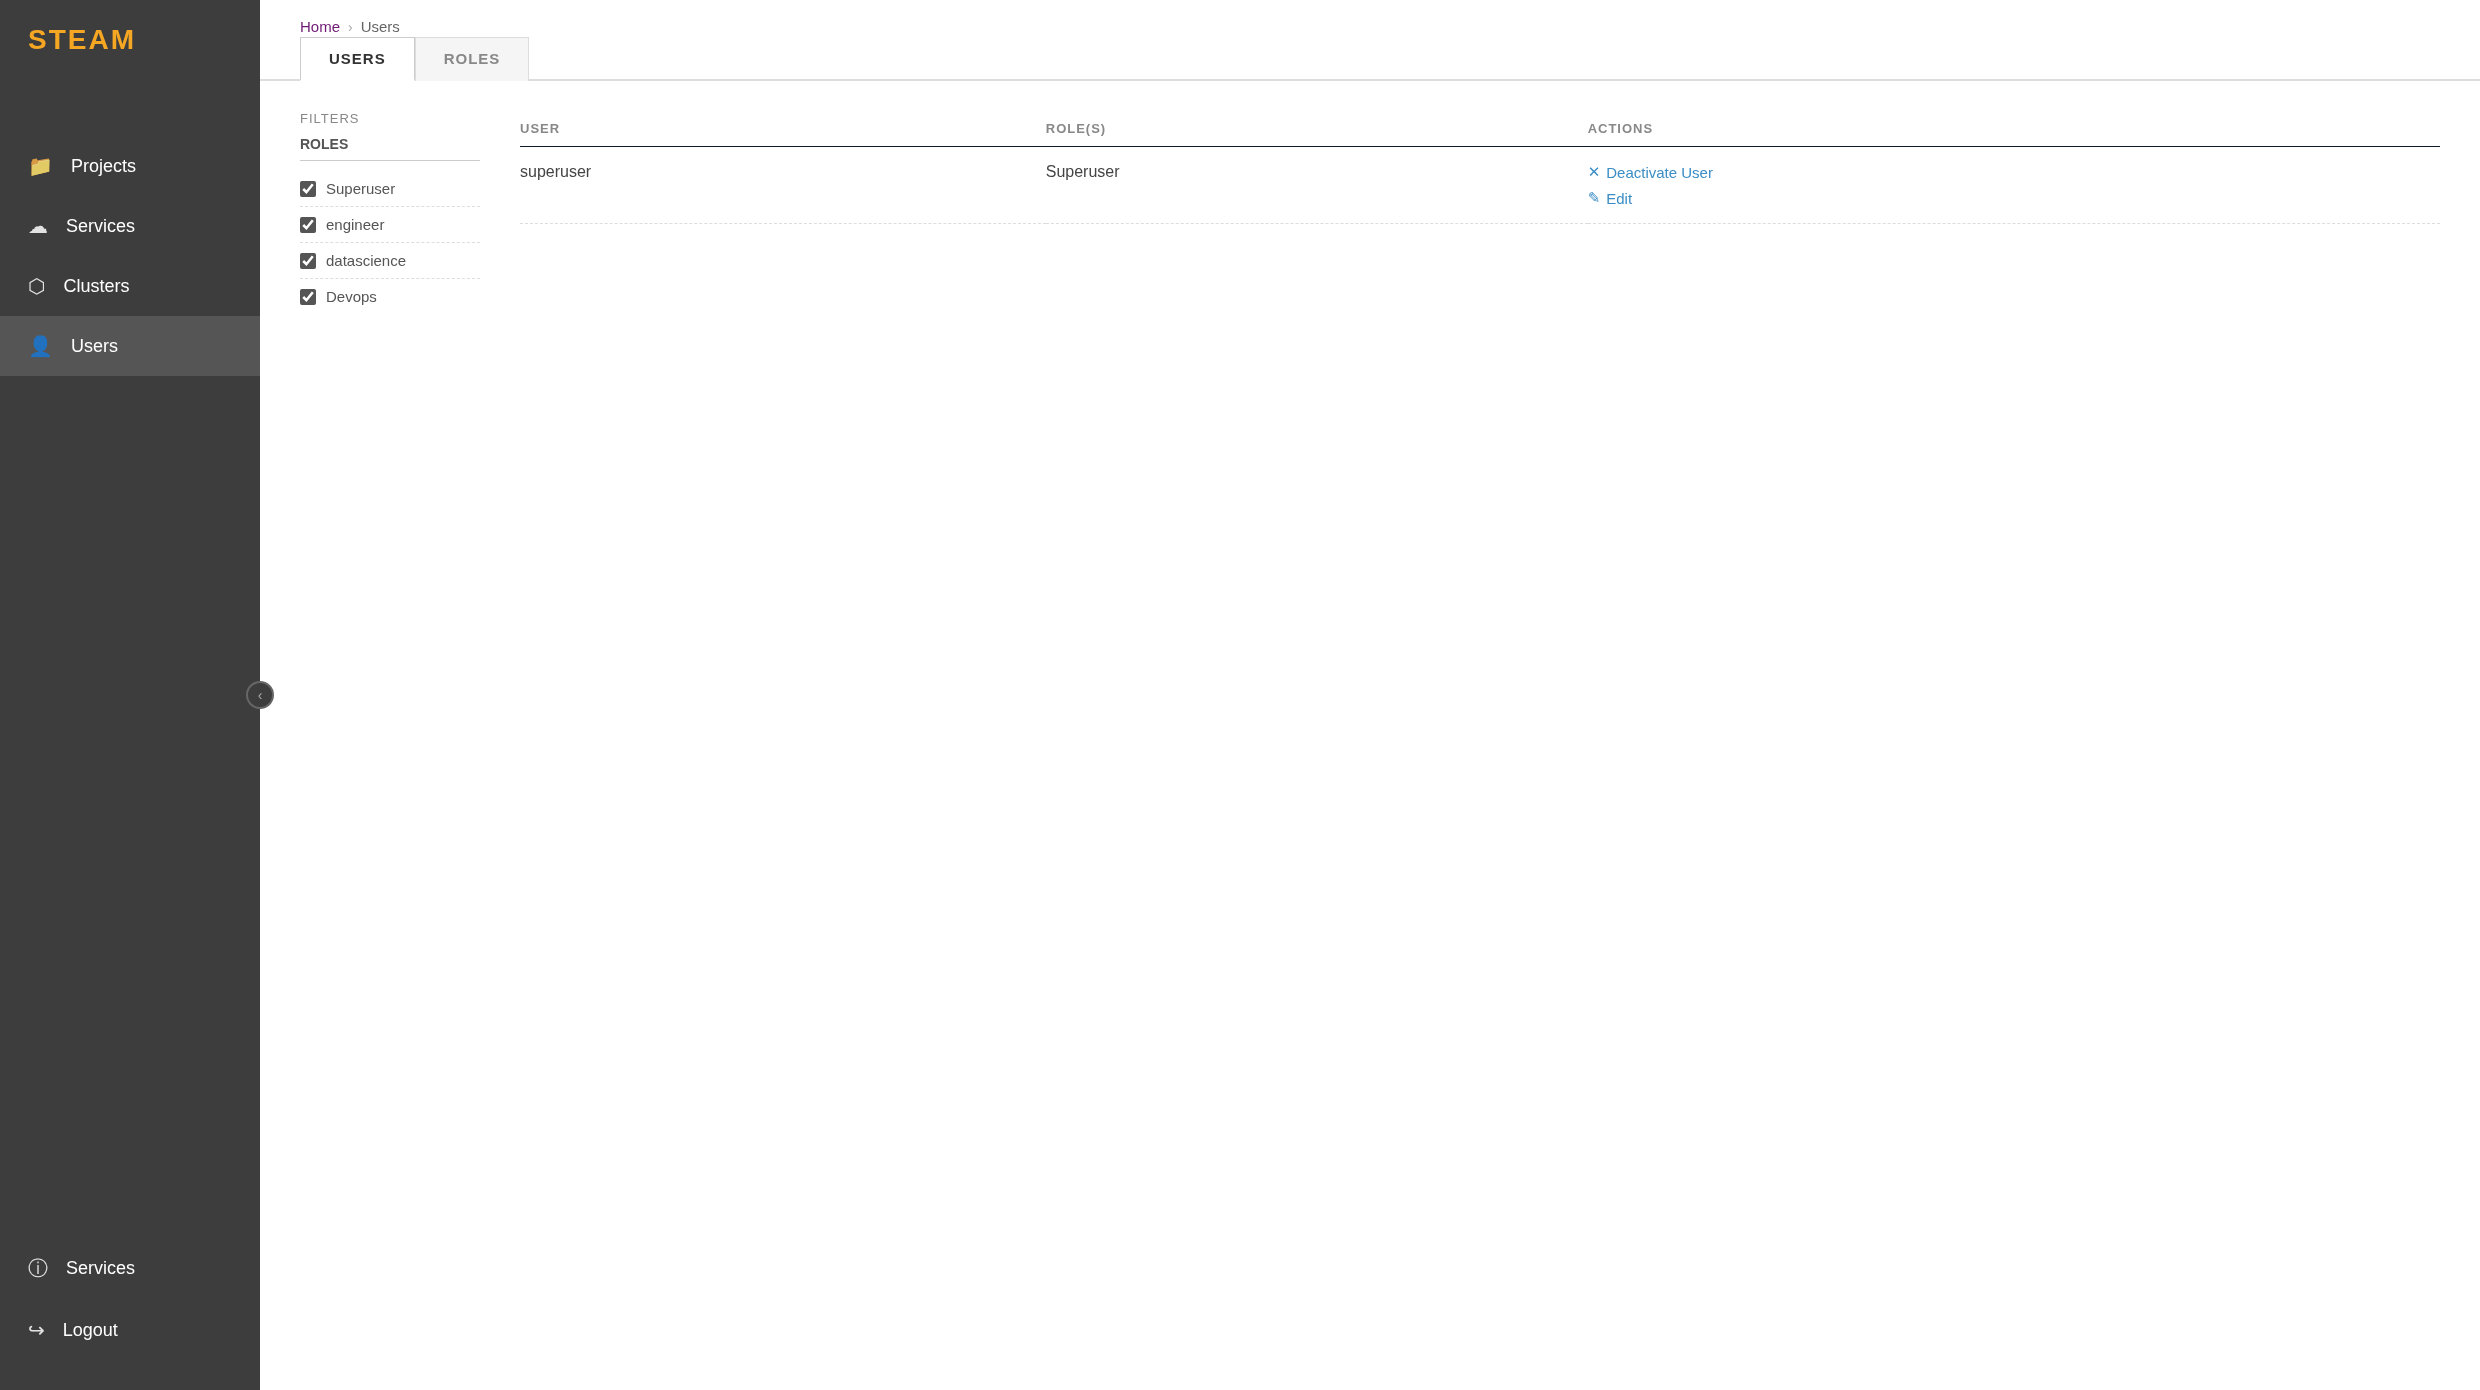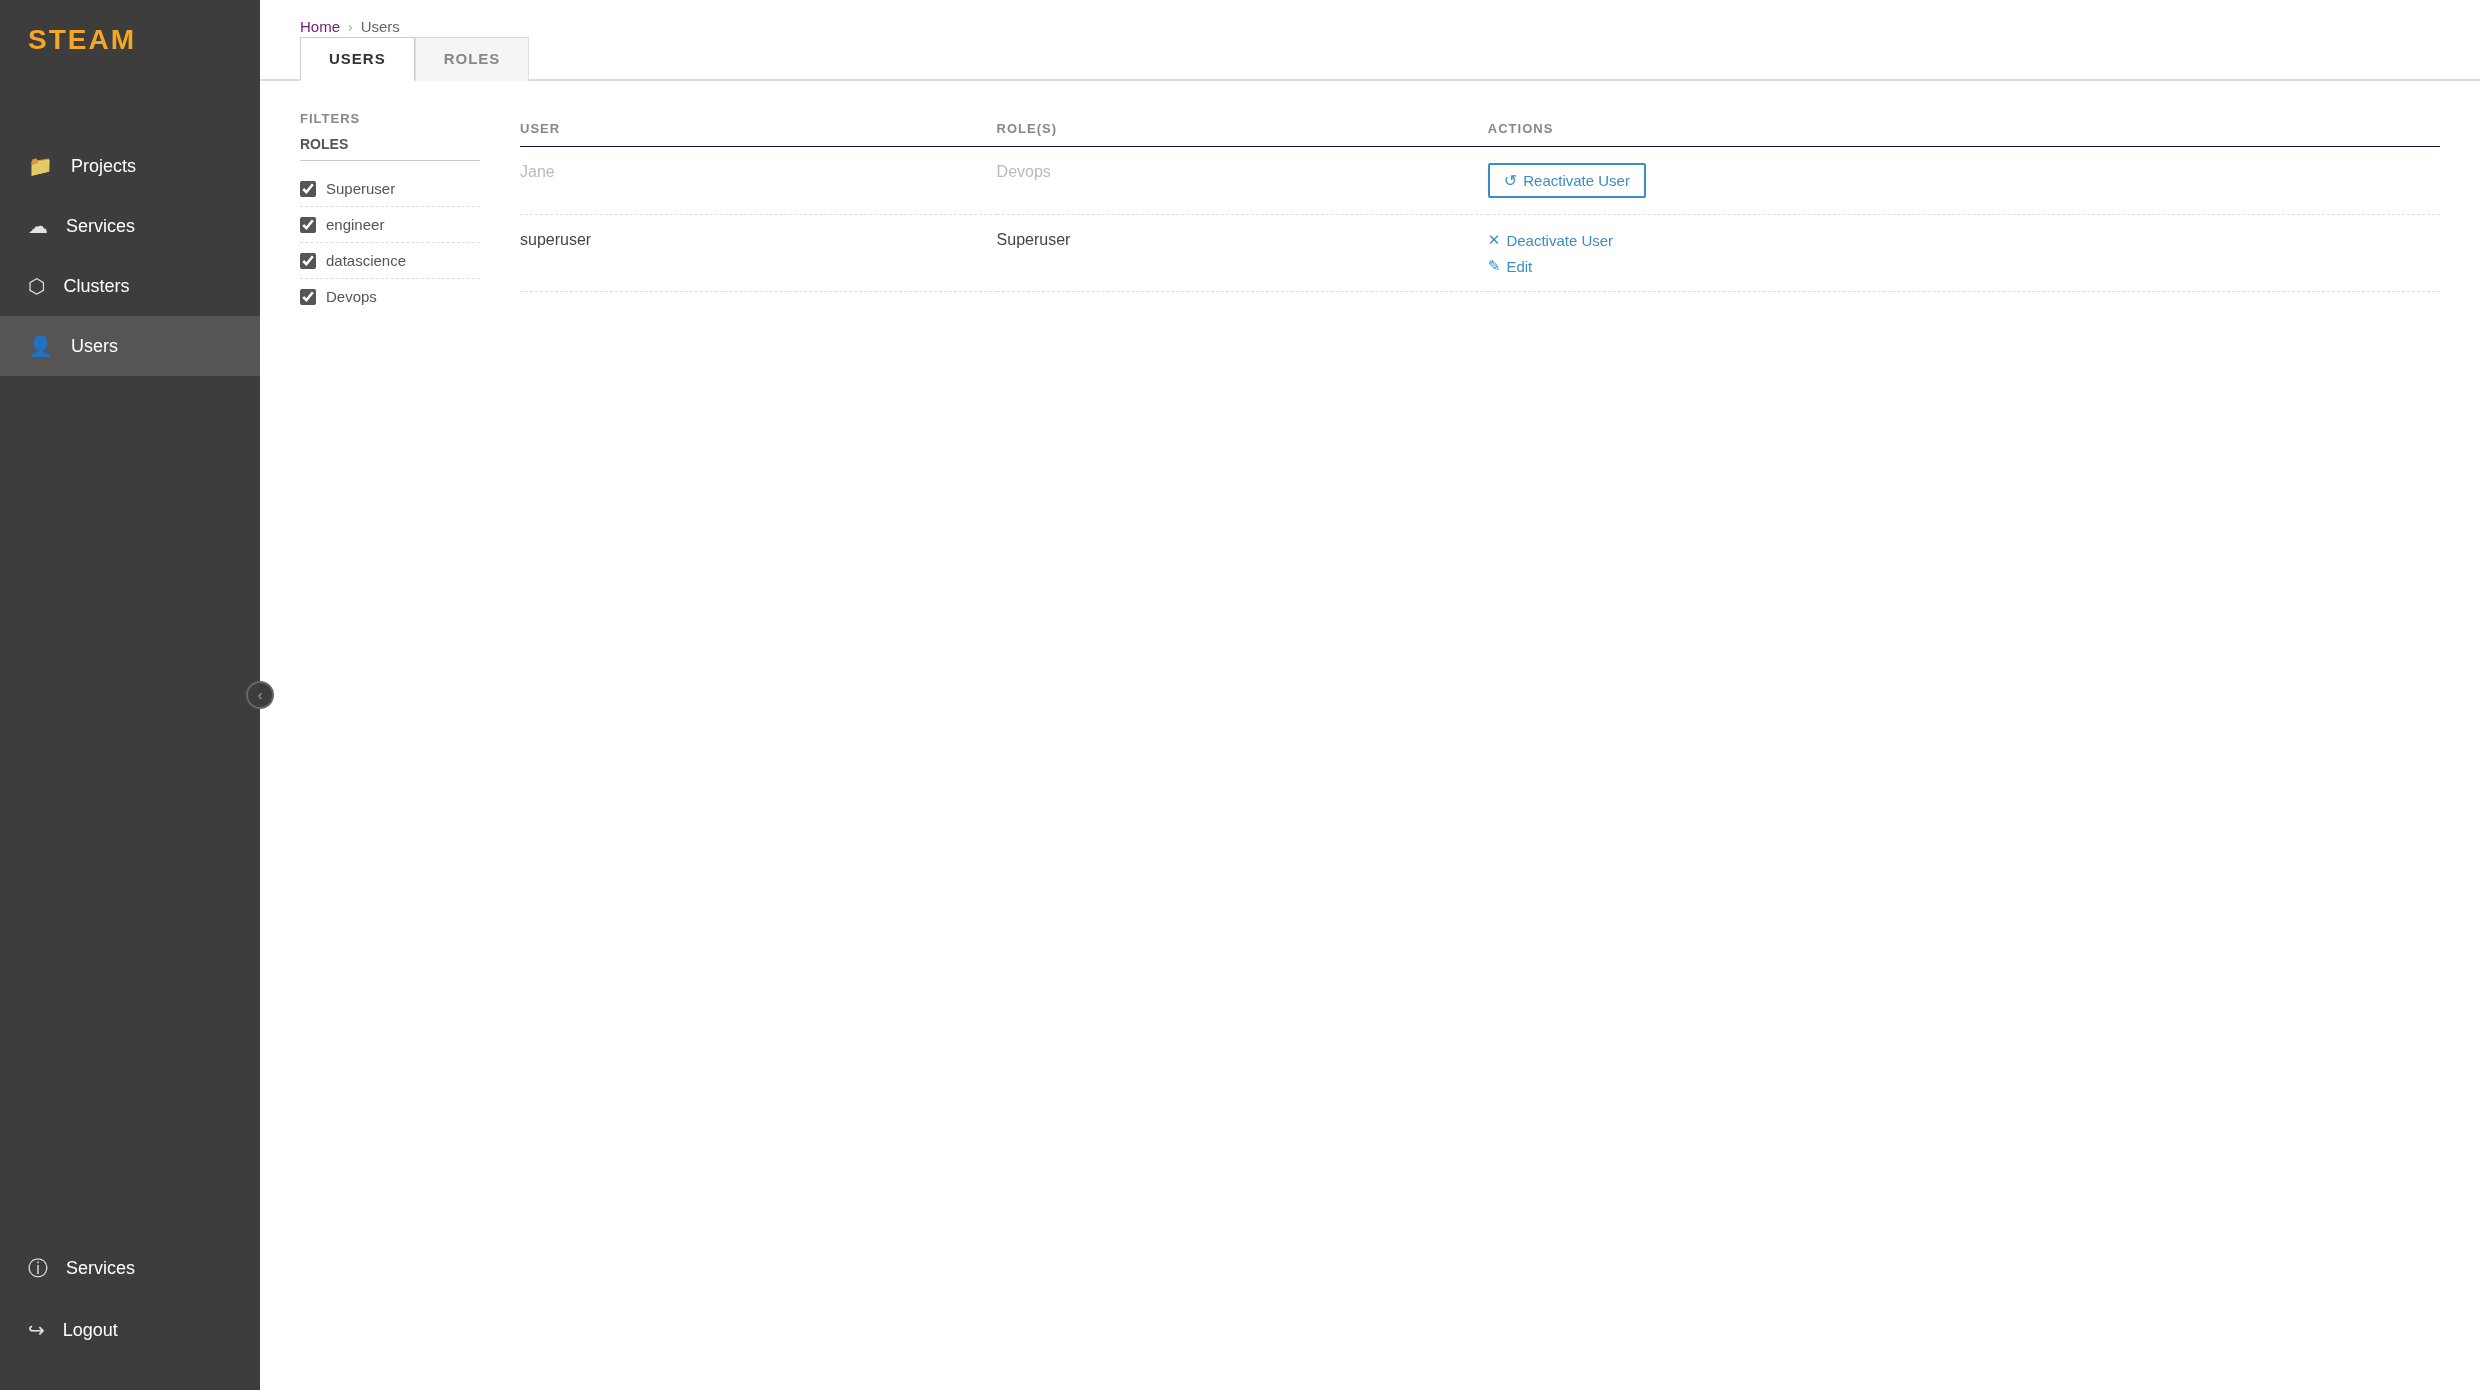--- a/index.html
+++ b/index.html
@@ -162,21 +162,21 @@
       gap: 40px;
     }
 
     
     .filters-panel {
       min-width: 180px;
       width: 180px;
     }
     .filters-title {
       font-size: 13px;
-      font-weight: bold;
+      font-weight: normal;
       color: #888;
       letter-spacing: 1px;
       text-transform: uppercase;
       margin-bottom: 10px;
     }
     .filters-subtitle {
       font-size: 14px;
       font-weight: bold;
       color: #555;
       text-transform: uppercase;
@@ -337,29 +337,20 @@
       <table class="users-table">
         <thead>
           <tr>
             <th>USER</th>
             <th>ROLE(S)</th>
             <th>ACTIONS</th>
           </tr>
         </thead>
         <tbody id="table-body">
 
-        <tr>
-              <td><span class="user-name inactive">Jane</span></td>
-              <td><span class="role-name inactive">Devops</span></td>
-              <td>
-                <div class="actions-cell">
-                  <button class="reactivate-btn"><span style="font-size:16px;">↺</span> Reactivate User</button>
-                </div>
-              </td>
-            </tr>
             <tr>
               <td><span class="user-name">superuser</span></td>
               <td><span class="role-name">Superuser</span></td>
               <td>
                 <div class="actions-cell">
                   <a class="action-link deactivate" href="#"><span>✕</span> Deactivate User</a>
                   <a class="action-link edit" href="#"><span>✎</span> Edit</a>
                 </div>
               </td>
             </tr>

